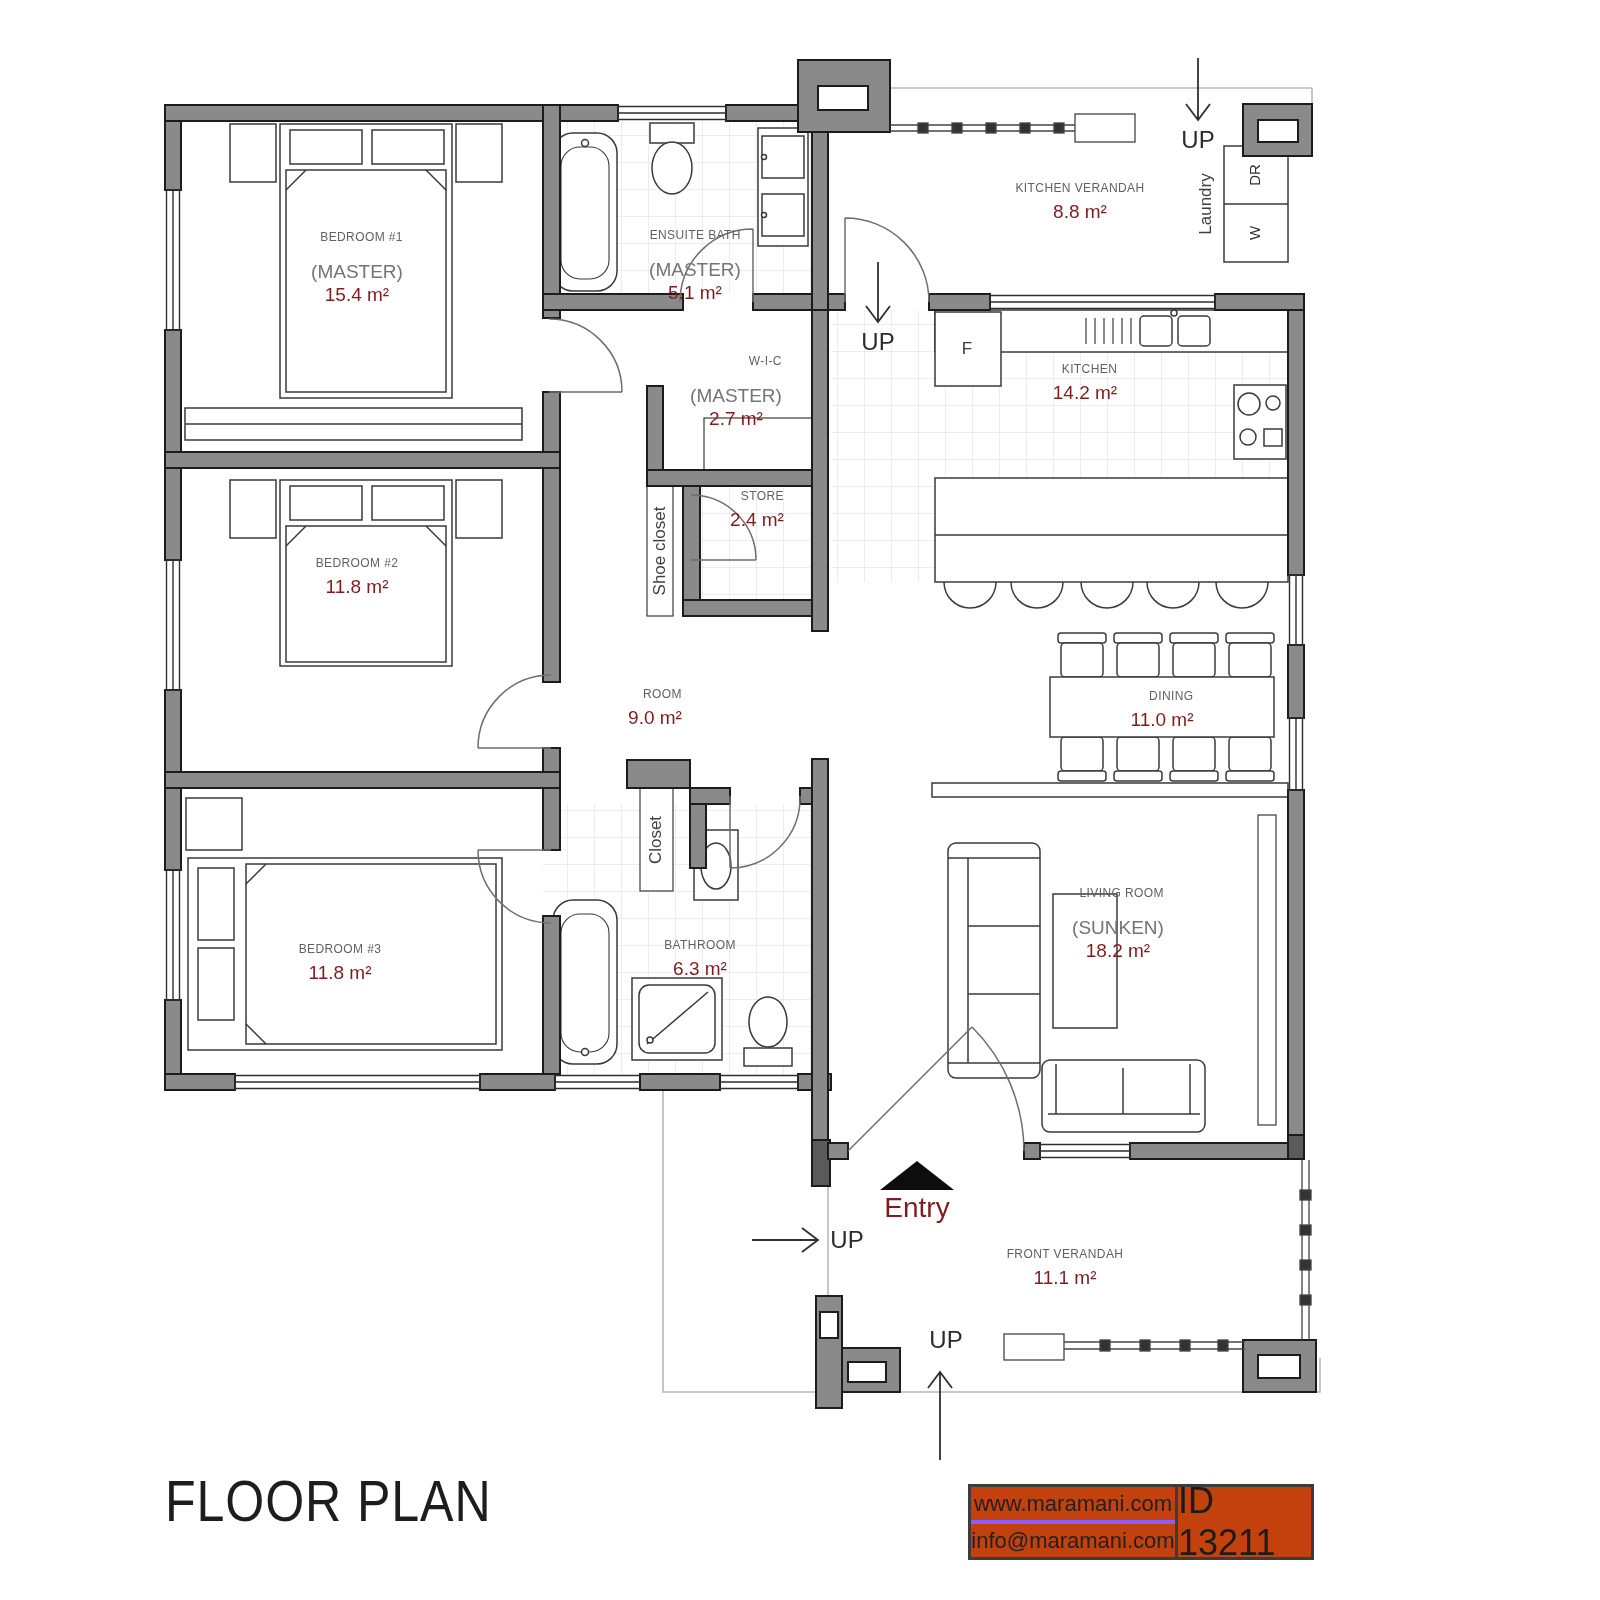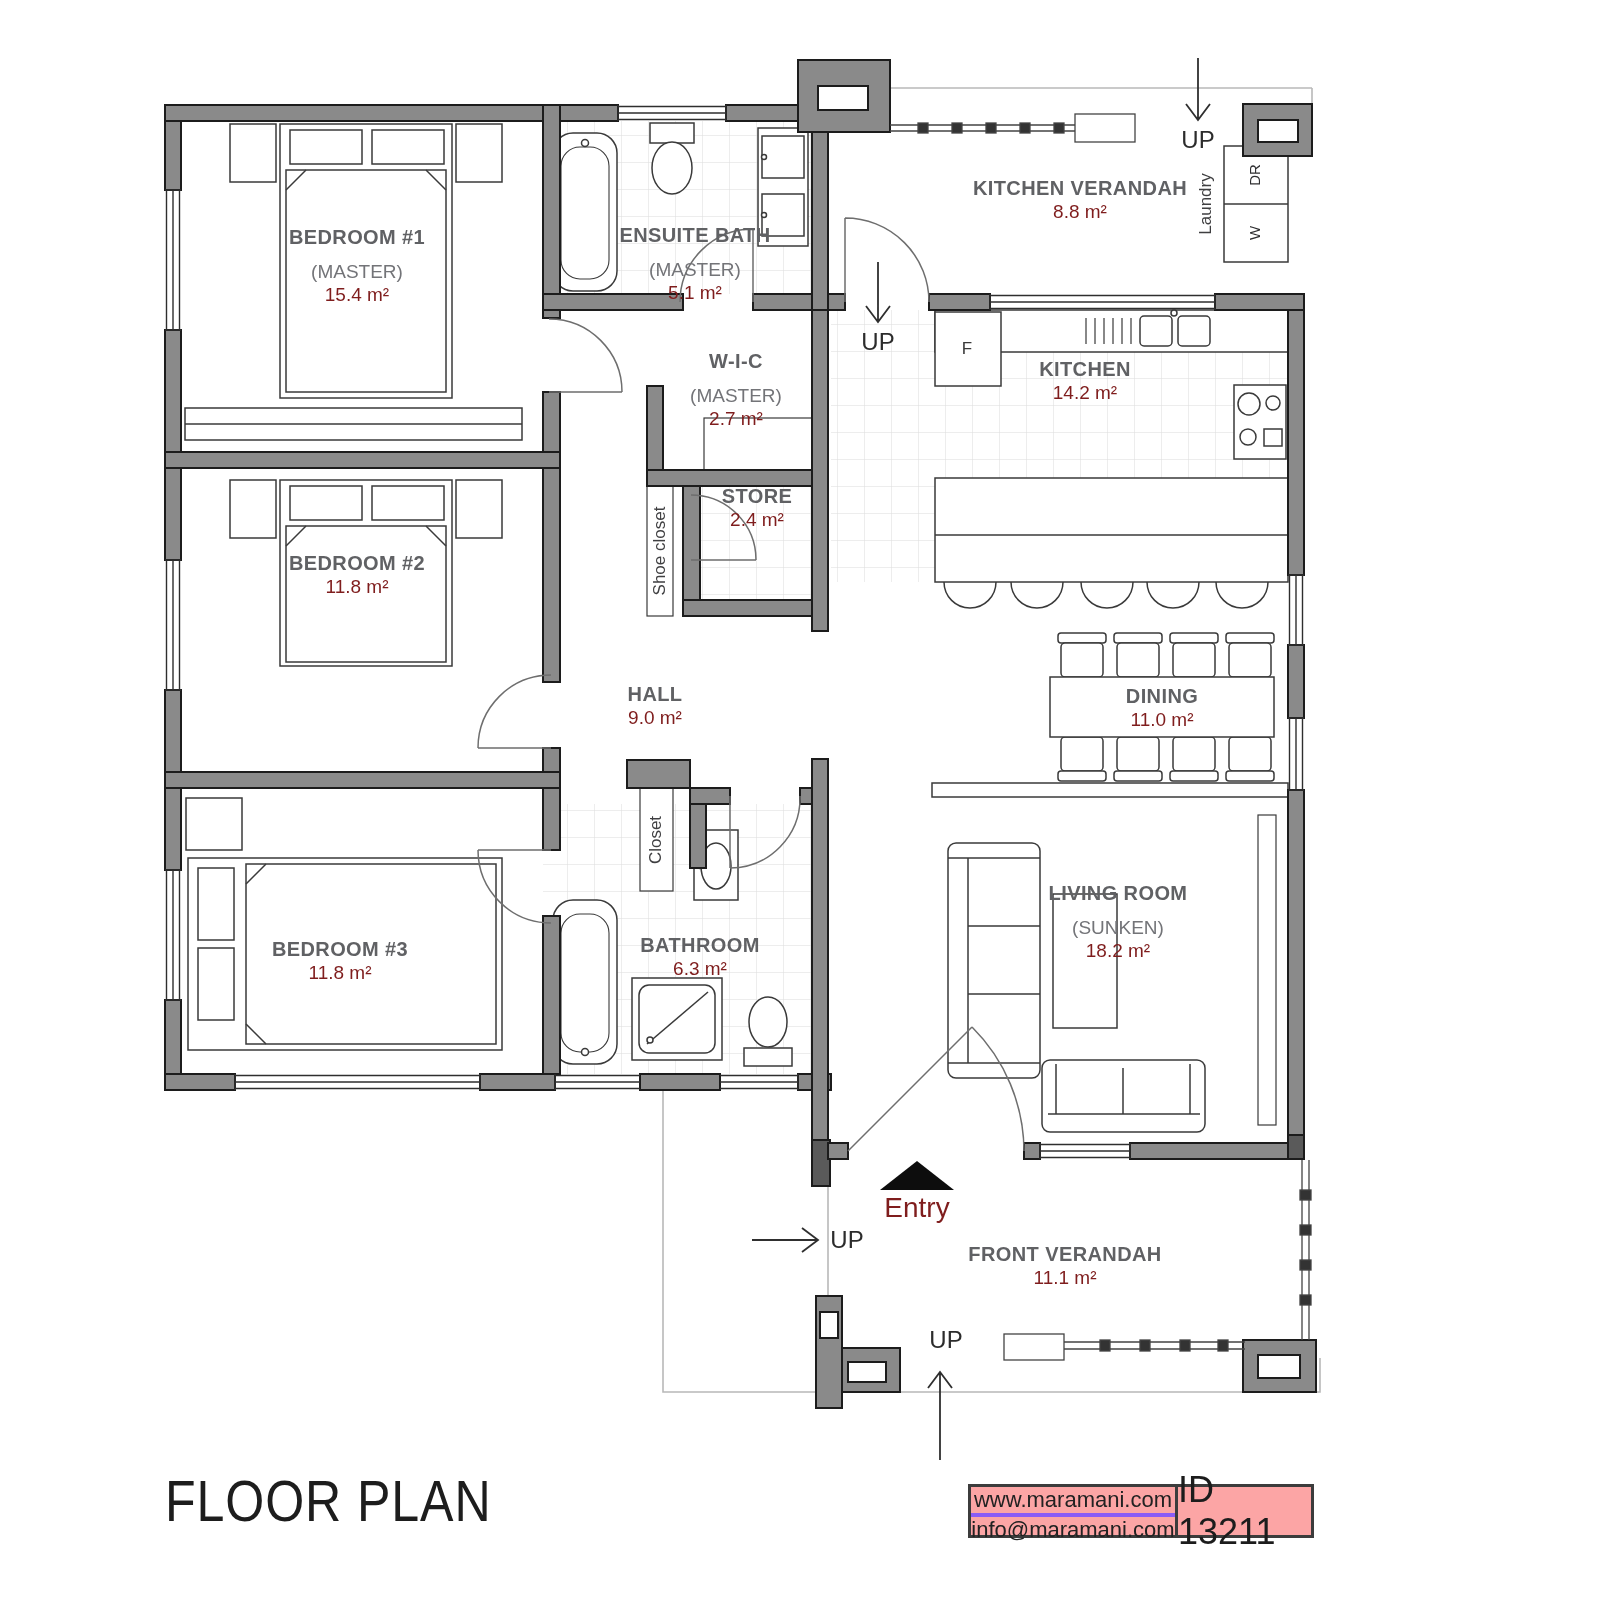--- a/index.html
+++ b/index.html
@@ -3,38 +3,38 @@
 <meta charset="utf-8">
 <style>
   html,body{margin:0;padding:0;background:#fff;}
   .stage{position:relative;width:1600px;height:1600px;background:#ffffff;overflow:hidden;
          font-family:"Liberation Sans",sans-serif;}
   .stage svg{position:absolute;left:0;top:0;}
 
   
   .lbl{position:absolute;transform:translate(-50%,-50%);text-align:center;white-space:nowrap;
        color:#606164;z-index:5;}
-  .lbl .rn{font-weight:700;font-size:20px;line-height:23px;letter-spacing:.4px;}
+  .lbl .rn{font-weight:400;font-size:12px;line-height:23px;letter-spacing:.4px;text-align:right;}
   .lbl .rs{font-weight:400;font-size:19px;line-height:23px;color:#737478;margin-top:11px;}
   .lbl .ra{font-weight:400;font-size:19px;line-height:23px;color:#7f1d1d;}
 
   
   .vlbl{position:absolute;transform:translate(-50%,-50%) rotate(-90deg);white-space:nowrap;
         font-size:17px;color:#3f3f41;z-index:5;}
   .vlbl.sm{font-size:15px;color:#2f2f31;}
 
   .uplbl{position:absolute;transform:translate(-50%,-50%);font-size:24px;color:#2c2c2c;z-index:5;white-space:nowrap;text-align:center;}
   .entrylbl{position:absolute;transform:translate(-50%,-50%);font-size:28px;color:#7f1d1d;z-index:5;white-space:nowrap;}
   .flbl{position:absolute;transform:translate(-50%,-50%);font-size:17px;color:#3a3a3a;z-index:5;}
 
   .plan-title{position:absolute;left:165px;top:1468px;font-size:57px;color:#1d1d1d;
               letter-spacing:1px;transform:scaleX(.88);transform-origin:left top;z-index:5;}
 
-  .footer-box{position:absolute;left:968px;top:1484px;width:346px;height:54px;border:3px solid #3c3c3c;
-              display:flex;box-sizing:border-box;background:#fca5a5;z-index:5;}
+  .footer-box{position:absolute;left:968px;top:1484px;width:346px;height:76px;border:3px solid #3c3c3c;
+              display:flex;box-sizing:border-box;background:#c2410c;z-index:5;}
   .fb-left{width:204px;display:flex;flex-direction:column;border-right:3px solid #3c3c3c;}
   .fb-row{flex:1;display:flex;align-items:center;justify-content:center;font-size:22px;color:#222;}
   .fb-row2{border-top:4px solid #8b5cf6;}
   .fb-right{flex:1;display:flex;align-items:center;justify-content:center;font-size:36px;color:#1c1c1c;}
 </style>
 </head>
 <body>
 
 <div class="stage">
 
@@ -353,21 +353,21 @@
     <div class="rn">STORE</div>
     <div class="ra">2.4 m²</div>
   </div>
 
   <div class="lbl" style="left:357px;top:575px">
     <div class="rn">BEDROOM #2</div>
     <div class="ra">11.8 m²</div>
   </div>
 
   <div class="lbl" style="left:655px;top:706px">
-    <div class="rn">HALL</div>
+    <div class="rn">ROOM</div>
     <div class="ra">9.0 m²</div>
   </div>
 
   <div class="lbl" style="left:1162px;top:708px">
     <div class="rn">DINING</div>
     <div class="ra">11.0 m²</div>
   </div>
 
   <div class="lbl" style="left:340px;top:961px">
     <div class="rn">BEDROOM #3</div>

